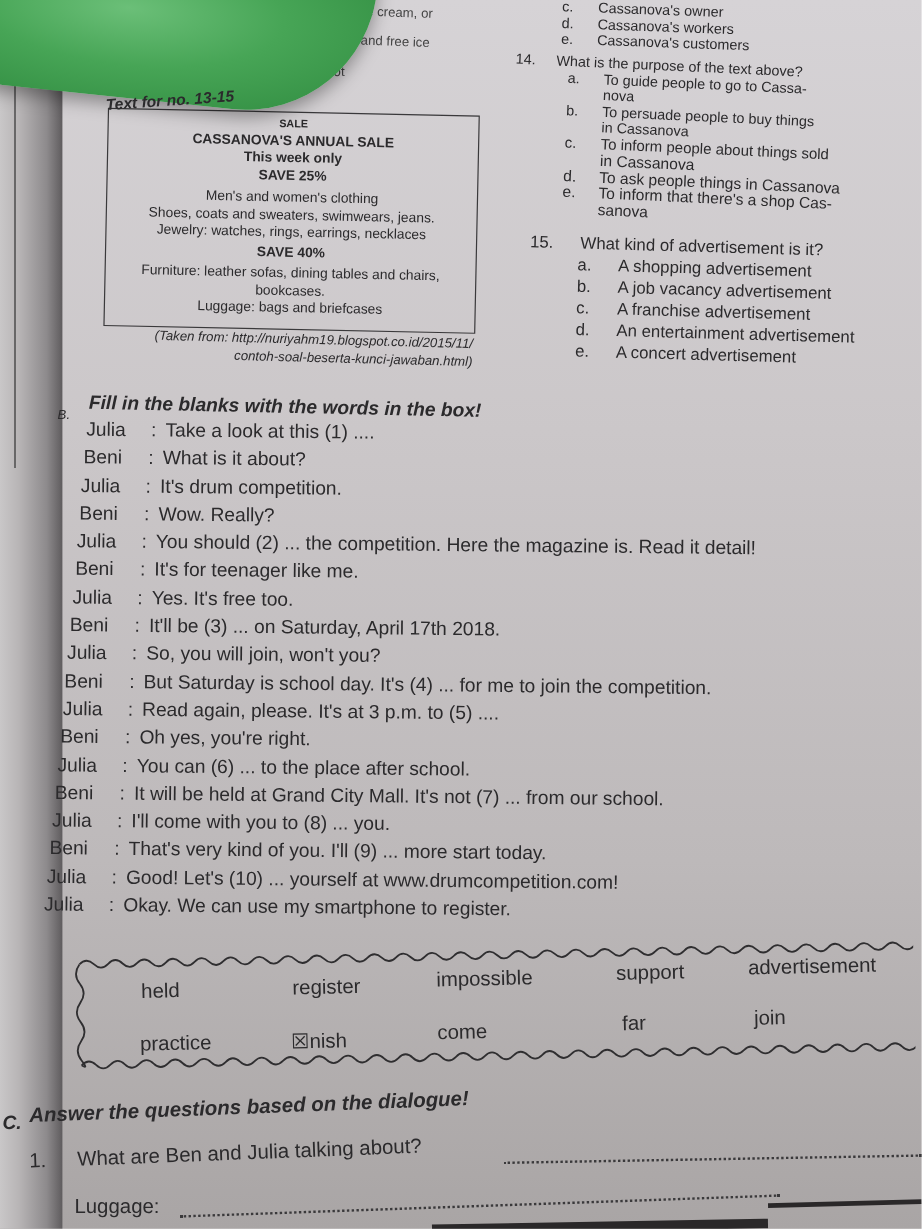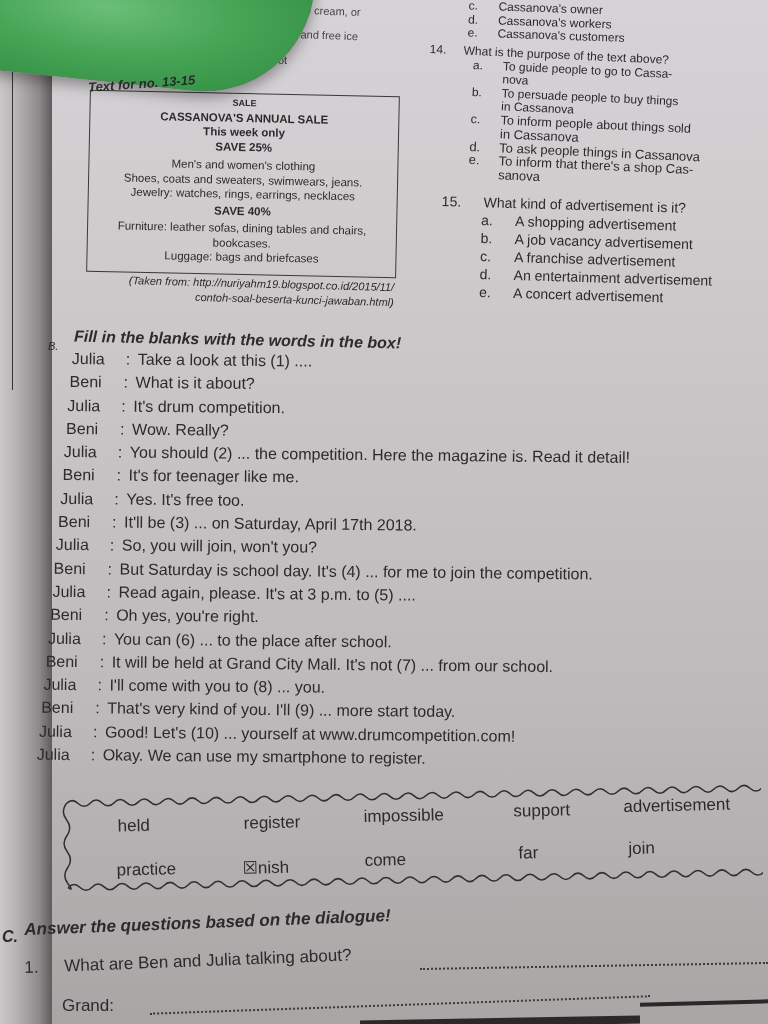--- a/index.html
+++ b/index.html
@@ -158,17 +158,17 @@
 </div>
 
 <div class="abs section-title" style="left:2px;top:928px;font-size:16px;">C.</div>
 <div class="abs section-title" style="left:24px;top:920px;font-size:17px;transform:rotate(-2.2deg);transform-origin:left top;">Answer the questions based on the dialogue!</div>
 
 <div class="abs" style="left:24px;top:958px;font-size:17px;transform:rotate(-2.2deg);transform-origin:left top;">
   <span style="display:inline-block;width:40px;">1.</span><span>What are Ben and Julia talking about?</span>
 </div>
 <div class="dots" style="left:420px;top:965px;width:348px;transform:rotate(-1deg);"></div>
 
-<div class="abs" style="left:62px;top:996px;font-size:17px;">Grand:</div>
+<div class="abs" style="left:62px;top:996px;font-size:17px;">Luggage:</div>
 <div class="dots" style="left:150px;top:1004px;width:500px;transform:rotate(-2deg);"></div>
 
 <div class="shadow-bar" style="left:640px;top:1001px;width:128px;height:4px;transform:rotate(-1.5deg);"></div>
 <div class="shadow-bar" style="left:360px;top:1018px;width:280px;height:8px;transform:rotate(-1deg);"></div>
 
 </body></html>

